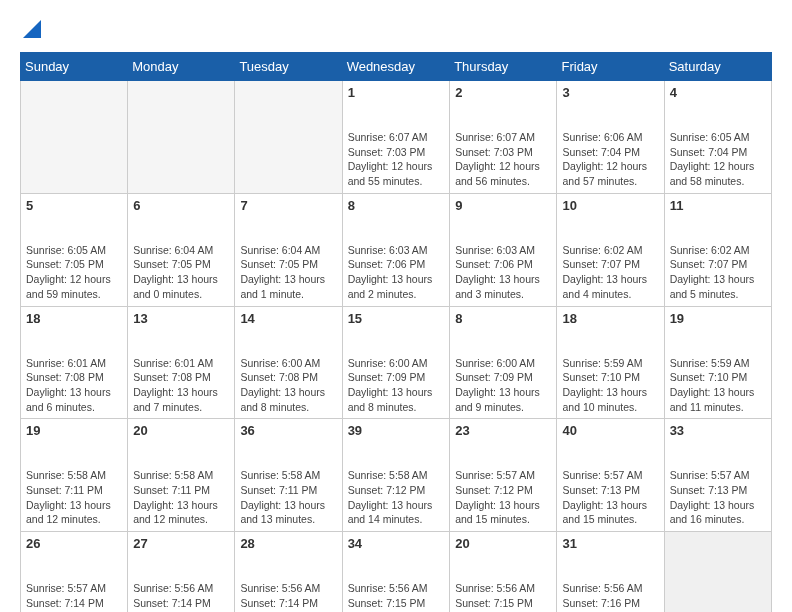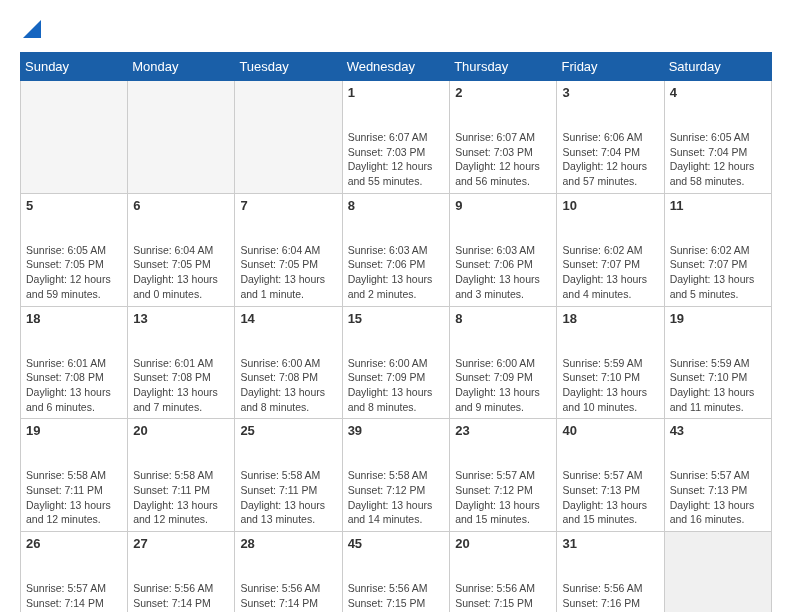--- a/index.html
+++ b/index.html
@@ -267,21 +267,21 @@
 and 12 minutes.</div>
         </td>
         <td>
           <span class="day-num">20</span>
           <div class="day-info" style="white-space: pre-line;">Sunrise: 5:58 AM
 Sunset: 7:11 PM
 Daylight: 13 hours
 and 12 minutes.</div>
         </td>
         <td>
-          <span class="day-num">25</span>
+          <span class="day-num">36</span>
           <div class="day-info" style="white-space: pre-line;">Sunrise: 5:58 AM
 Sunset: 7:11 PM
 Daylight: 13 hours
 and 13 minutes.</div>
         </td>
         <td>
           <span class="day-num">39</span>
           <div class="day-info" style="white-space: pre-line;">Sunrise: 5:58 AM
 Sunset: 7:12 PM
 Daylight: 13 hours
@@ -295,21 +295,21 @@
 and 15 minutes.</div>
         </td>
         <td>
           <span class="day-num">40</span>
           <div class="day-info" style="white-space: pre-line;">Sunrise: 5:57 AM
 Sunset: 7:13 PM
 Daylight: 13 hours
 and 15 minutes.</div>
         </td>
         <td>
-          <span class="day-num">43</span>
+          <span class="day-num">33</span>
           <div class="day-info" style="white-space: pre-line;">Sunrise: 5:57 AM
 Sunset: 7:13 PM
 Daylight: 13 hours
 and 16 minutes.</div>
         </td>
       </tr>
       <tr>
         <td>
           <span class="day-num">26</span>
           <div class="day-info" style="white-space: pre-line;">Sunrise: 5:57 AM
@@ -325,21 +325,21 @@
 and 17 minutes.</div>
         </td>
         <td>
           <span class="day-num">28</span>
           <div class="day-info" style="white-space: pre-line;">Sunrise: 5:56 AM
 Sunset: 7:14 PM
 Daylight: 13 hours
 and 18 minutes.</div>
         </td>
         <td>
-          <span class="day-num">45</span>
+          <span class="day-num">34</span>
           <div class="day-info" style="white-space: pre-line;">Sunrise: 5:56 AM
 Sunset: 7:15 PM
 Daylight: 13 hours
 and 18 minutes.</div>
         </td>
         <td>
           <span class="day-num">20</span>
           <div class="day-info" style="white-space: pre-line;">Sunrise: 5:56 AM
 Sunset: 7:15 PM
 Daylight: 13 hours

